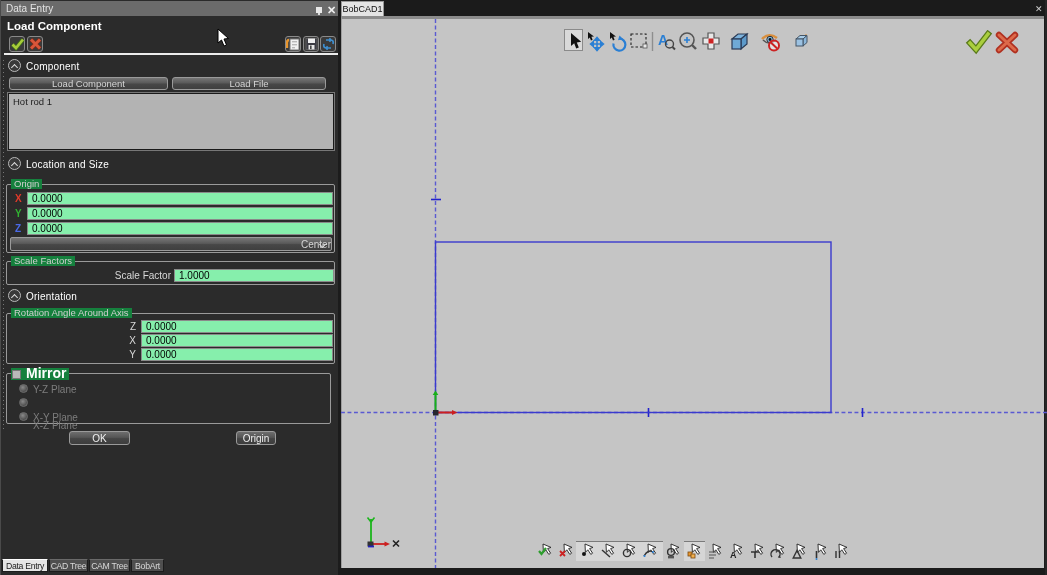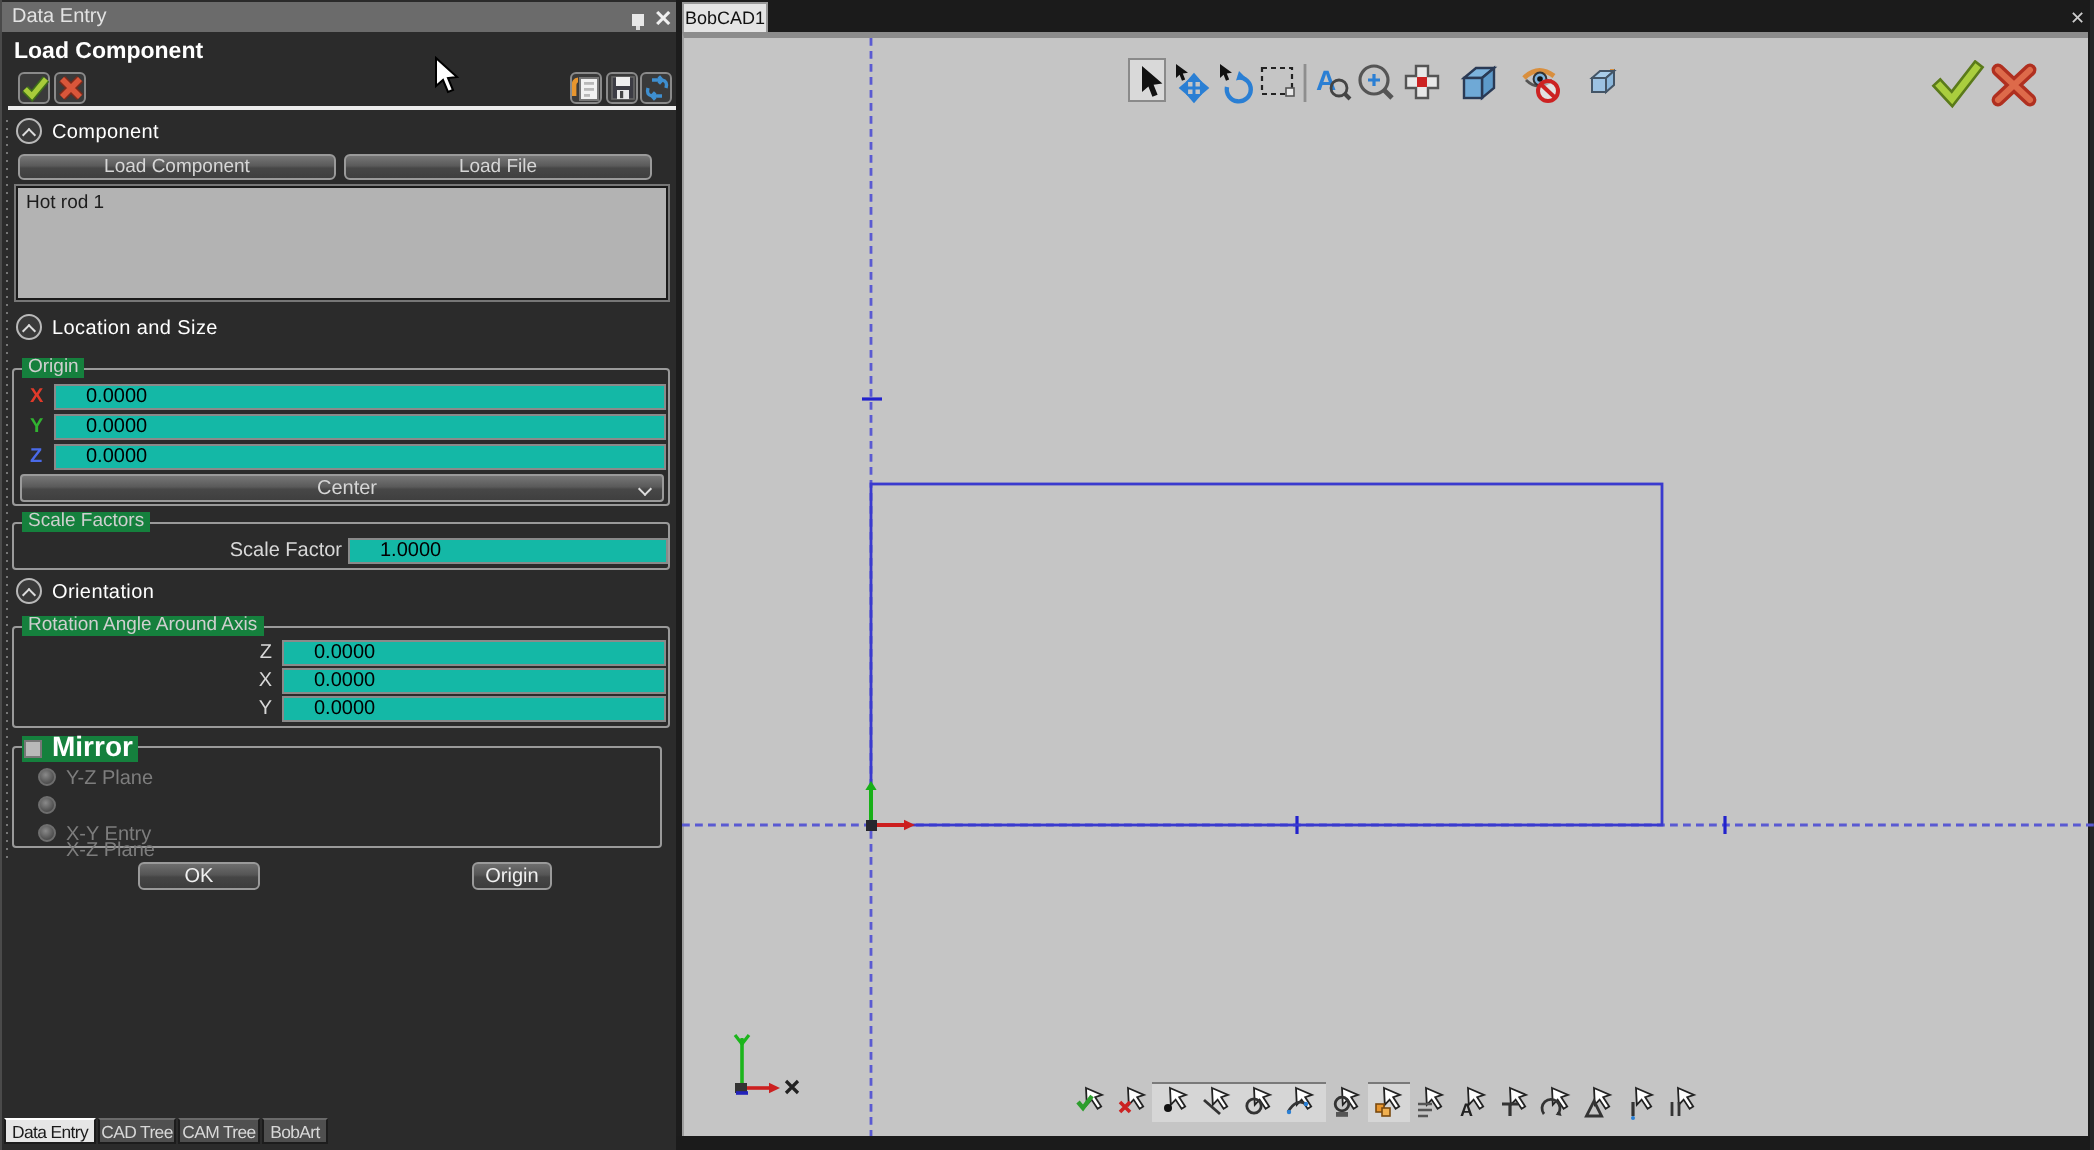--- a/index.html
+++ b/index.html
@@ -1,21 +1,21 @@
 <!DOCTYPE html>
 <html><head><meta charset="utf-8"><style>
 *{margin:0;padding:0;box-sizing:border-box;-webkit-font-smoothing:antialiased}
 html,body{width:1047px;height:575px;overflow:hidden}
 body{font-family:"Liberation Sans",sans-serif;background:#1c1c1c}
 #root{position:relative;width:1047px;height:575px;background:#1c1c1c;overflow:hidden}
 .abs{position:absolute}
 
 #panel{position:absolute;left:0;top:0;width:338px;height:575px;background:#2b2b2b;border-left:1px solid #4a4a4a}
 #ptitle{position:absolute;left:0;top:0;width:338px;height:16px;background:#6b6b6b;border-top:1px solid #2a2a2a;color:#e3e3e3;font-size:10px;line-height:15px;padding-left:5px}
-.fld{position:absolute;background:#14b8a6;border:1px solid #8a8a8a;color:#000;font-size:10px;line-height:11px;padding:0 0 0 15px}
+.fld{position:absolute;background:#86efac;border:1px solid #8a8a8a;color:#000;font-size:10px;line-height:11px;padding:0 0 0 4px}
 .grp{position:absolute;border:1px solid #9a9a9a;border-radius:2px}
 .grplabel{position:absolute;background:#15803d;color:#cfcfcf;font-size:9.5px;line-height:10px;padding:0 3px}
 .sechead{position:absolute;color:#fff;font-weight:normal;font-size:10px;letter-spacing:0.2px}
 .circ{position:absolute;width:13px;height:13px;border:1.5px solid #b9b9b9;border-radius:50%;background:#3a3a3a;color:#ddd}
 .circ:after{content:"";position:absolute;left:3px;top:4.5px;width:4px;height:4px;border-left:1.5px solid #ddd;border-top:1.5px solid #ddd;transform:rotate(45deg)}
 .gbtn{position:absolute;background:linear-gradient(#767676,#5a5a5a 45%,#474747 55%,#3f3f3f);border:1px solid #9a9a9a;border-radius:3px;color:#d6d6d6;font-size:9.5px;text-align:center}
 .lbtn{position:absolute;background:linear-gradient(#6e6e6e,#555 45%,#454545 55%,#3d3d3d);border:1px solid #9a9a9a;border-radius:3px;color:#f0f0f0;font-size:10px;text-align:center}
 .tbtn{position:absolute;width:16px;height:16px;border:1px solid #8a8a8a;border-radius:3px;background:#3a3a3a}
 .radio{position:absolute;width:9px;height:9px;border-radius:50%;background:radial-gradient(circle at 40% 35%,#8a8a8a,#4e4e4e 70%);border:1px solid #6e6e6e}
 .rlabel{position:absolute;color:#7d7d7d;font-size:10px}
@@ -92,21 +92,21 @@
   <div class="sechead" style="left:25px;top:159px">Location and Size</div>
 
   <div class="grp" style="left:5px;top:184px;width:329px;height:69px"></div>
   <div class="grplabel" style="left:10px;top:179px">Origin</div>
   <div class="abs" style="left:14px;top:193px;color:#e03a2a;font-weight:bold;font-size:10px">X</div>
   <div class="fld" style="left:26px;top:192px;width:306px;height:13px">0.0000</div>
   <div class="abs" style="left:14px;top:208px;color:#31b331;font-weight:bold;font-size:10px">Y</div>
   <div class="fld" style="left:26px;top:207px;width:306px;height:13px">0.0000</div>
   <div class="abs" style="left:14px;top:223px;color:#4a6ae8;font-weight:bold;font-size:10px">Z</div>
   <div class="fld" style="left:26px;top:222px;width:306px;height:13px">0.0000</div>
-  <div class="gbtn" style="left:9px;top:237px;width:322px;height:14px;text-align:center;padding-left:5px;line-height:13px;border-radius:2px;font-size:10px">Center
+  <div class="gbtn" style="left:9px;top:237px;width:322px;height:14px;text-align:right;padding-left:5px;line-height:13px;border-radius:2px;font-size:10px">Center
     <span style="position:absolute;right:6px;top:3.5px;width:5px;height:5px;border-right:1.4px solid #ddd;border-bottom:1.4px solid #ddd;transform:rotate(45deg)"></span>
   </div>
 
   <div class="grp" style="left:5px;top:261px;width:329px;height:24px"></div>
   <div class="grplabel" style="left:10px;top:256px">Scale Factors</div>
   <div class="abs" style="left:108px;top:270px;width:62px;color:#d8d8d8;font-size:10px;text-align:right">Scale Factor</div>
   <div class="fld" style="left:173px;top:269px;width:160px;height:13px">1.0000</div>
 
   <div class="circ" style="left:7px;top:289px"></div>
   <div class="sechead" style="left:25px;top:291px">Orientation</div>
@@ -120,21 +120,21 @@
   <div class="abs" style="left:125px;top:349px;width:10px;color:#d8d8d8;font-size:10px;text-align:right">Y</div>
   <div class="fld" style="left:140px;top:348px;width:192px;height:13px">0.0000</div>
 
   <div class="grp" style="left:5px;top:373px;width:325px;height:51px"></div>
   <div class="grplabel" style="left:10px;top:368px;padding-left:1px"><span style="display:inline-block;width:9px;height:9px;background:#b9b9b9;border:1px solid #777;vertical-align:-1px;margin-right:5px"></span><b style="color:#fff;font-size:14px">Mirror</b></div>
   <div class="radio" style="left:18px;top:384px"></div>
   <div class="rlabel" style="left:32px;top:384px">Y-Z Plane</div>
   <div class="radio" style="left:18px;top:398px"></div>
   <div class="rlabel" style="left:32px;top:420px">X-Z Plane</div>
   <div class="radio" style="left:18px;top:412px"></div>
-  <div class="rlabel" style="left:32px;top:412px">X-Y Entry</div>
+  <div class="rlabel" style="left:32px;top:412px">X-Y Plane</div>
 
   <div class="lbtn" style="left:68px;top:431px;width:61px;height:14px;line-height:13px">OK</div>
   <div class="lbtn" style="left:235px;top:431px;width:40px;height:14px;line-height:13px">Origin</div>
 
   <div class="btab" style="left:1px;width:46px;background:#e6e6e6;color:#1a1a1a;border-top:1px solid #fff">Data Entry</div>
   <div class="btab" style="left:48px;width:39px">CAD Tree</div>
   <div class="btab" style="left:88px;width:41px">CAM Tree</div>
   <div class="btab" style="left:130px;width:33px">BobArt</div>
 
   <svg class="abs" style="left:216px;top:28px" width="14" height="20" viewBox="0 0 14 20">

